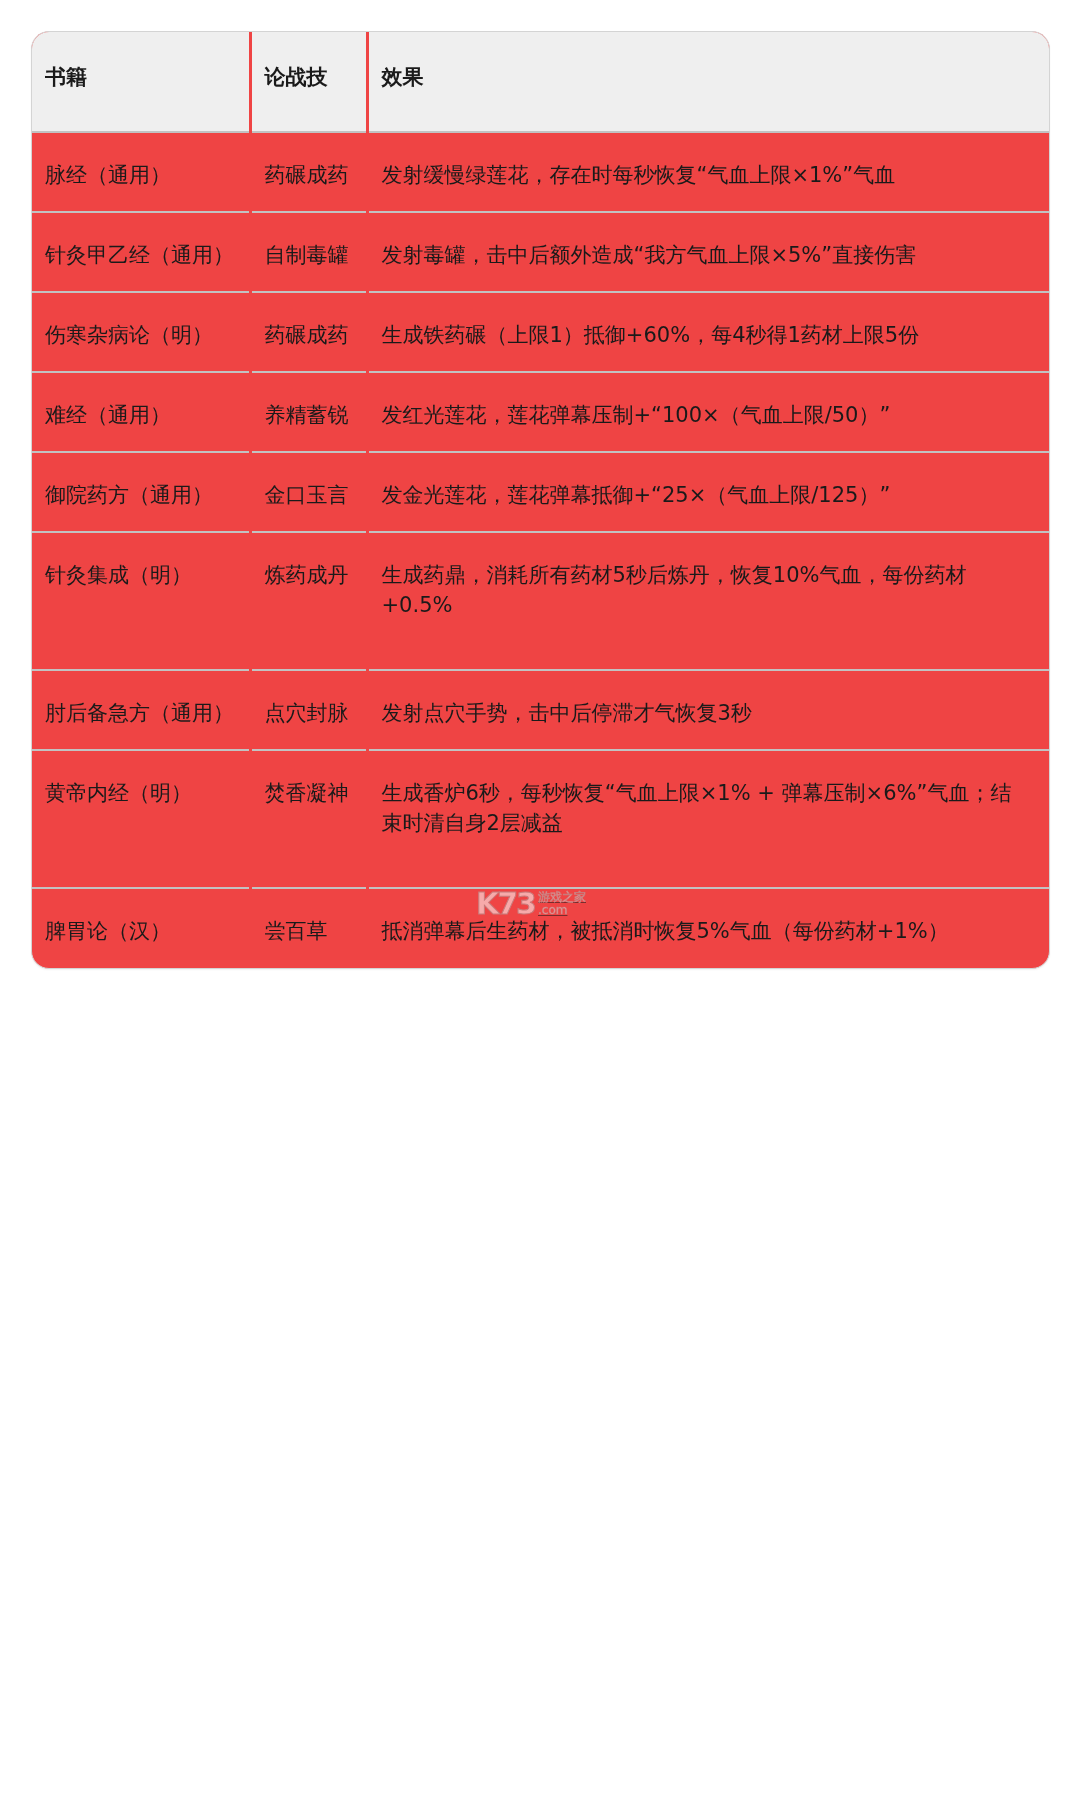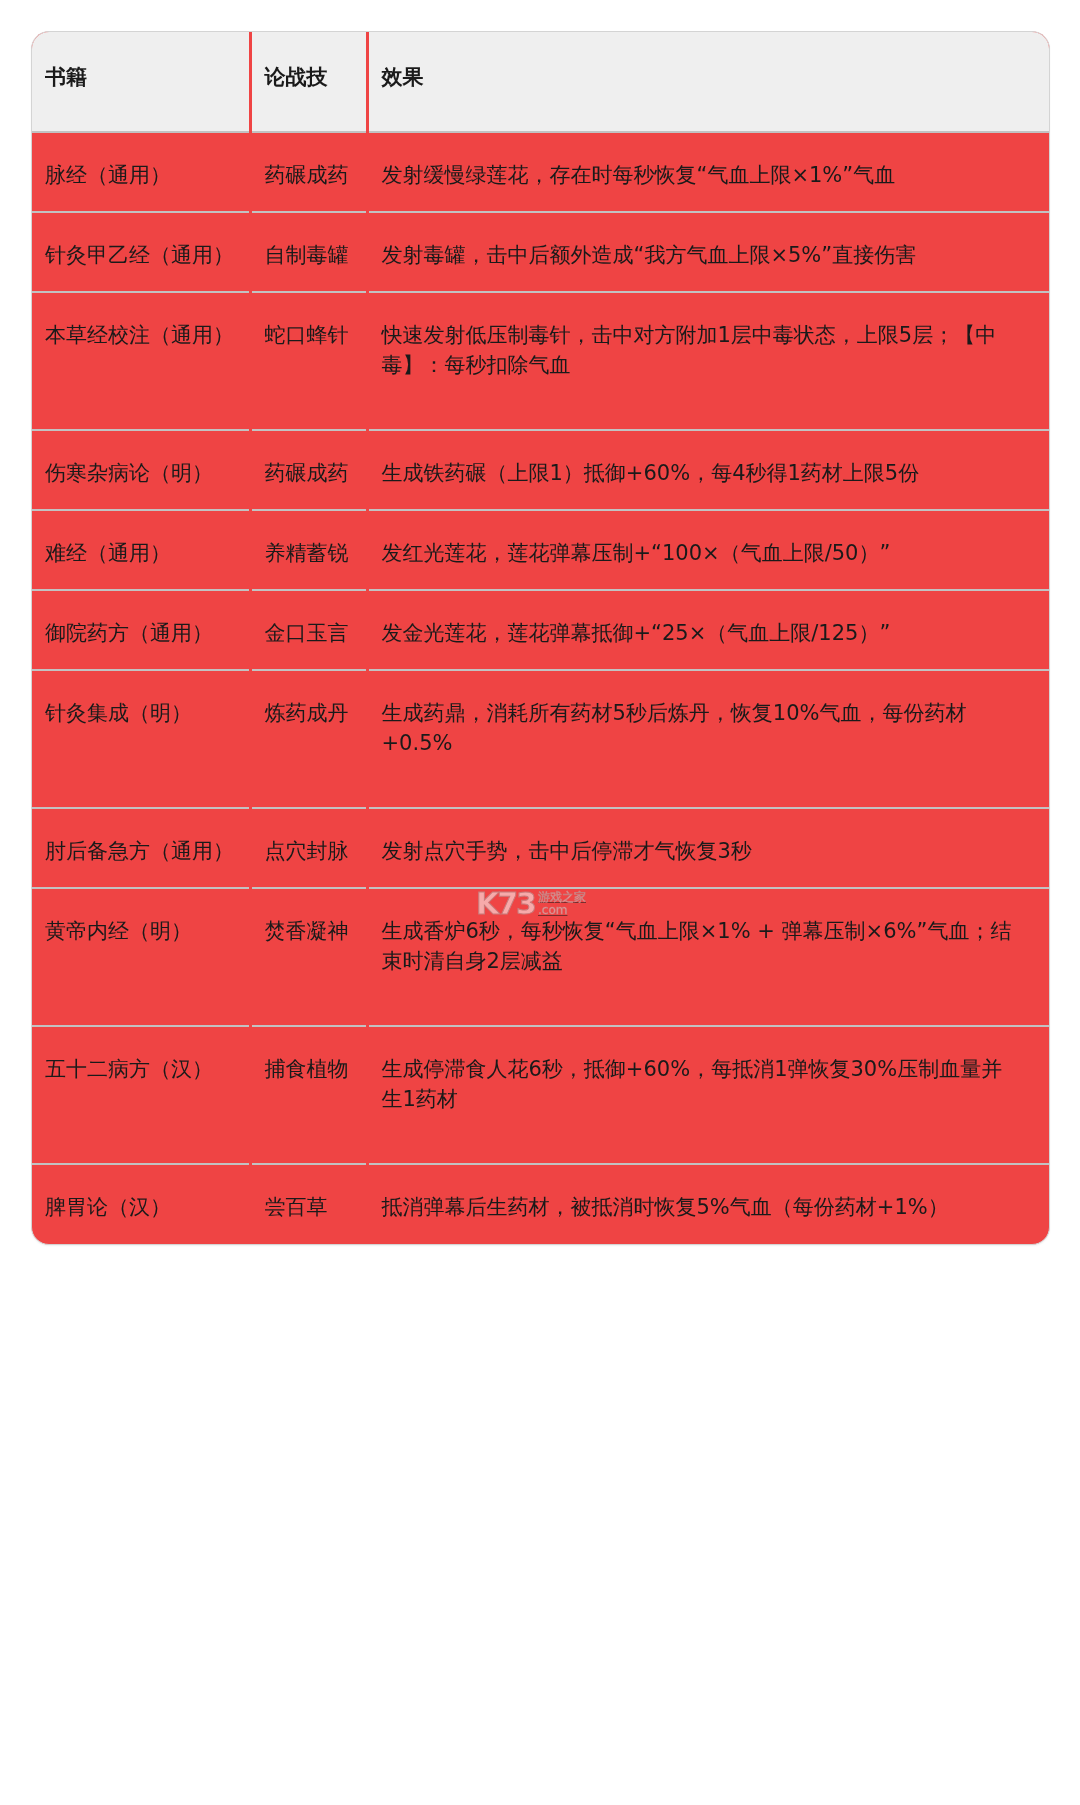--- a/index.html
+++ b/index.html
@@ -111,28 +111,20 @@
             <span class="line">发射缓慢绿莲花，存在时每秒恢复“气血上限×1%”气血</span>
           </td>
       </tr>
       <tr>
         <td>针灸甲乙经（通用）</td>
         <td>自制毒罐</td>
         <td>
             <span class="line">发射毒罐，击中后额外造成“我方气血上限×5%”直接伤害</span>
           </td>
       </tr>
-      <tr class="two-line">
-        <td>本草经校注（通用）</td>
-        <td>蛇口蜂针</td>
-        <td>
-            <span class="line">快速发射低压制毒针，击中对方附加1层中毒状态，上限5层；【中</span>
-            <span class="line">毒】：每秒扣除气血</span>
-          </td>
-      </tr>
       <tr>
         <td>伤寒杂病论（明）</td>
         <td>药碾成药</td>
         <td>
             <span class="line">生成铁药碾（上限1）抵御+60%，每4秒得1药材上限5份</span>
           </td>
       </tr>
       <tr>
         <td>难经（通用）</td>
         <td>养精蓄锐</td>
@@ -163,28 +155,20 @@
           </td>
       </tr>
       <tr class="two-line">
         <td>黄帝内经（明）</td>
         <td>焚香凝神</td>
         <td>
             <span class="line">生成香炉6秒，每秒恢复“气血上限×1% + 弹幕压制×6%”气血；结</span>
             <span class="line">束时清自身2层减益</span>
           </td>
       </tr>
-      <tr class="two-line">
-        <td>五十二病方（汉）</td>
-        <td>捕食植物</td>
-        <td>
-            <span class="line">生成停滞食人花6秒，抵御+60%，每抵消1弹恢复30%压制血量并</span>
-            <span class="line">生1药材</span>
-          </td>
-      </tr>
       <tr>
         <td>脾胃论（汉）</td>
         <td>尝百草</td>
         <td>
             <span class="line">抵消弹幕后生药材，被抵消时恢复5%气血（每份药材+1%）</span>
           </td>
       </tr>
     </tbody>
   </table>
 </div>

